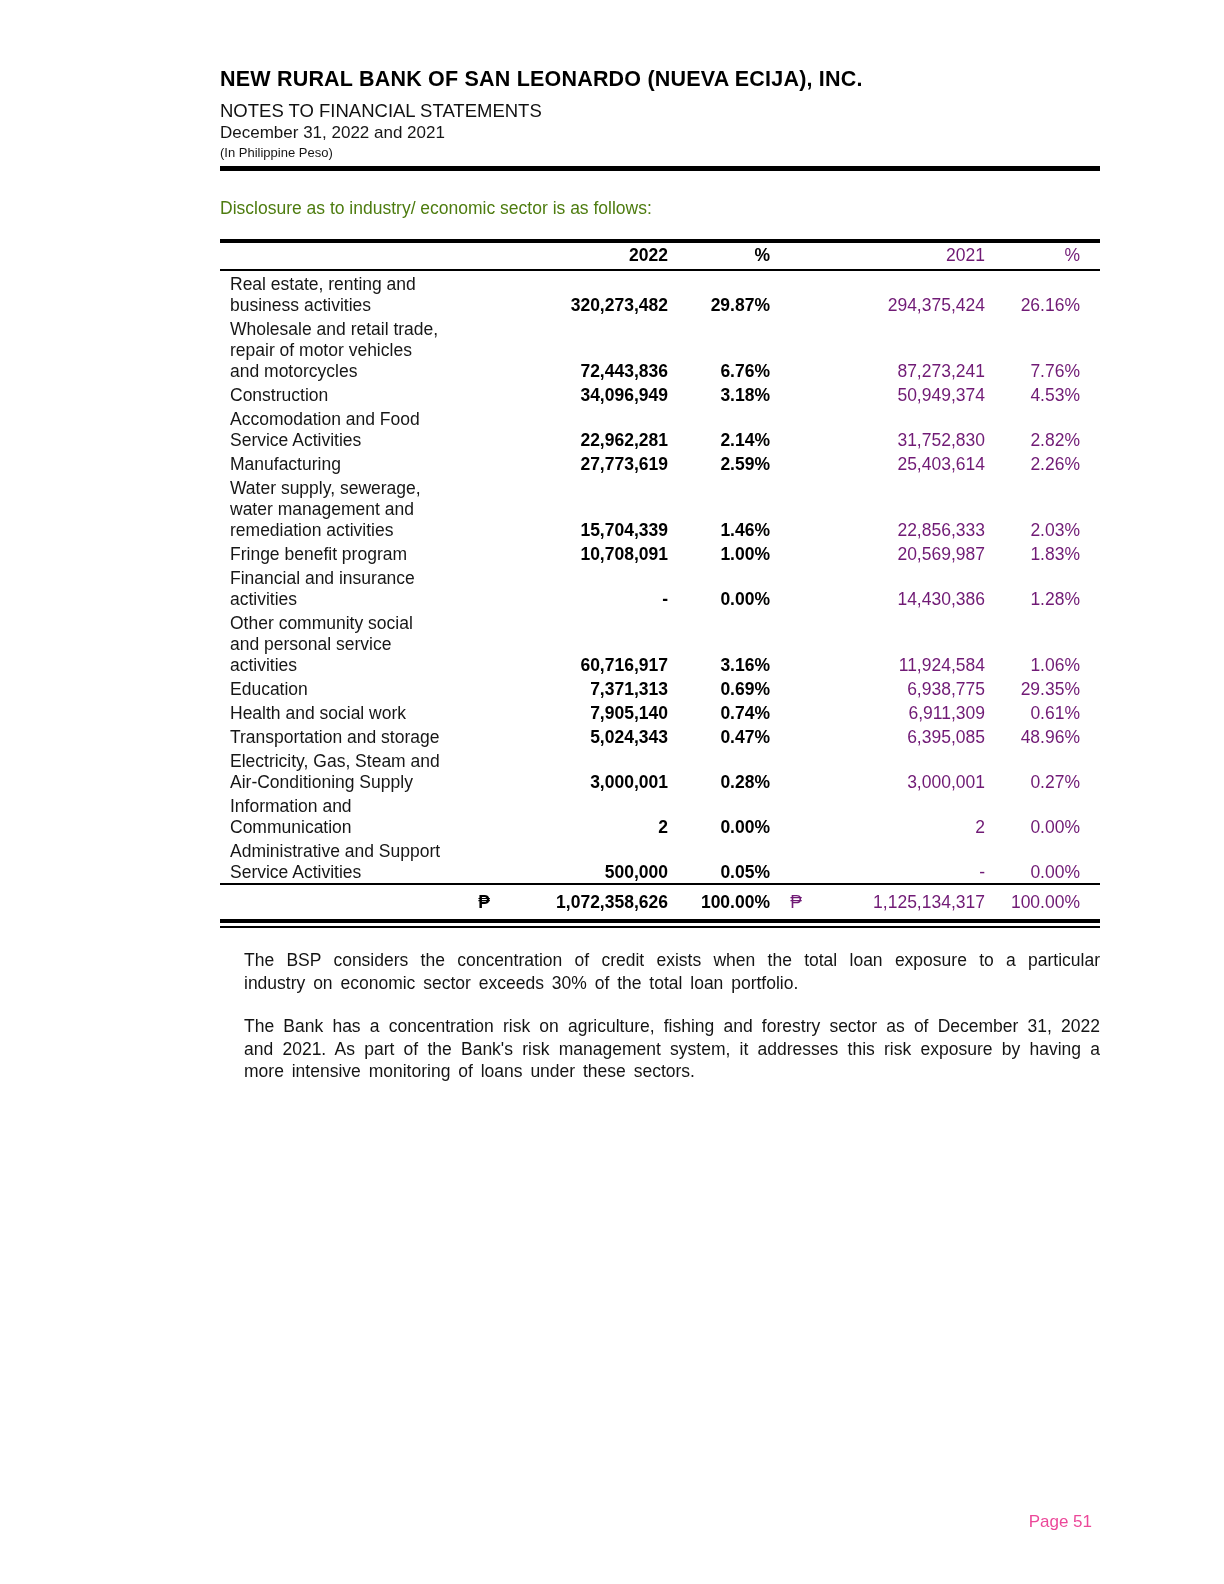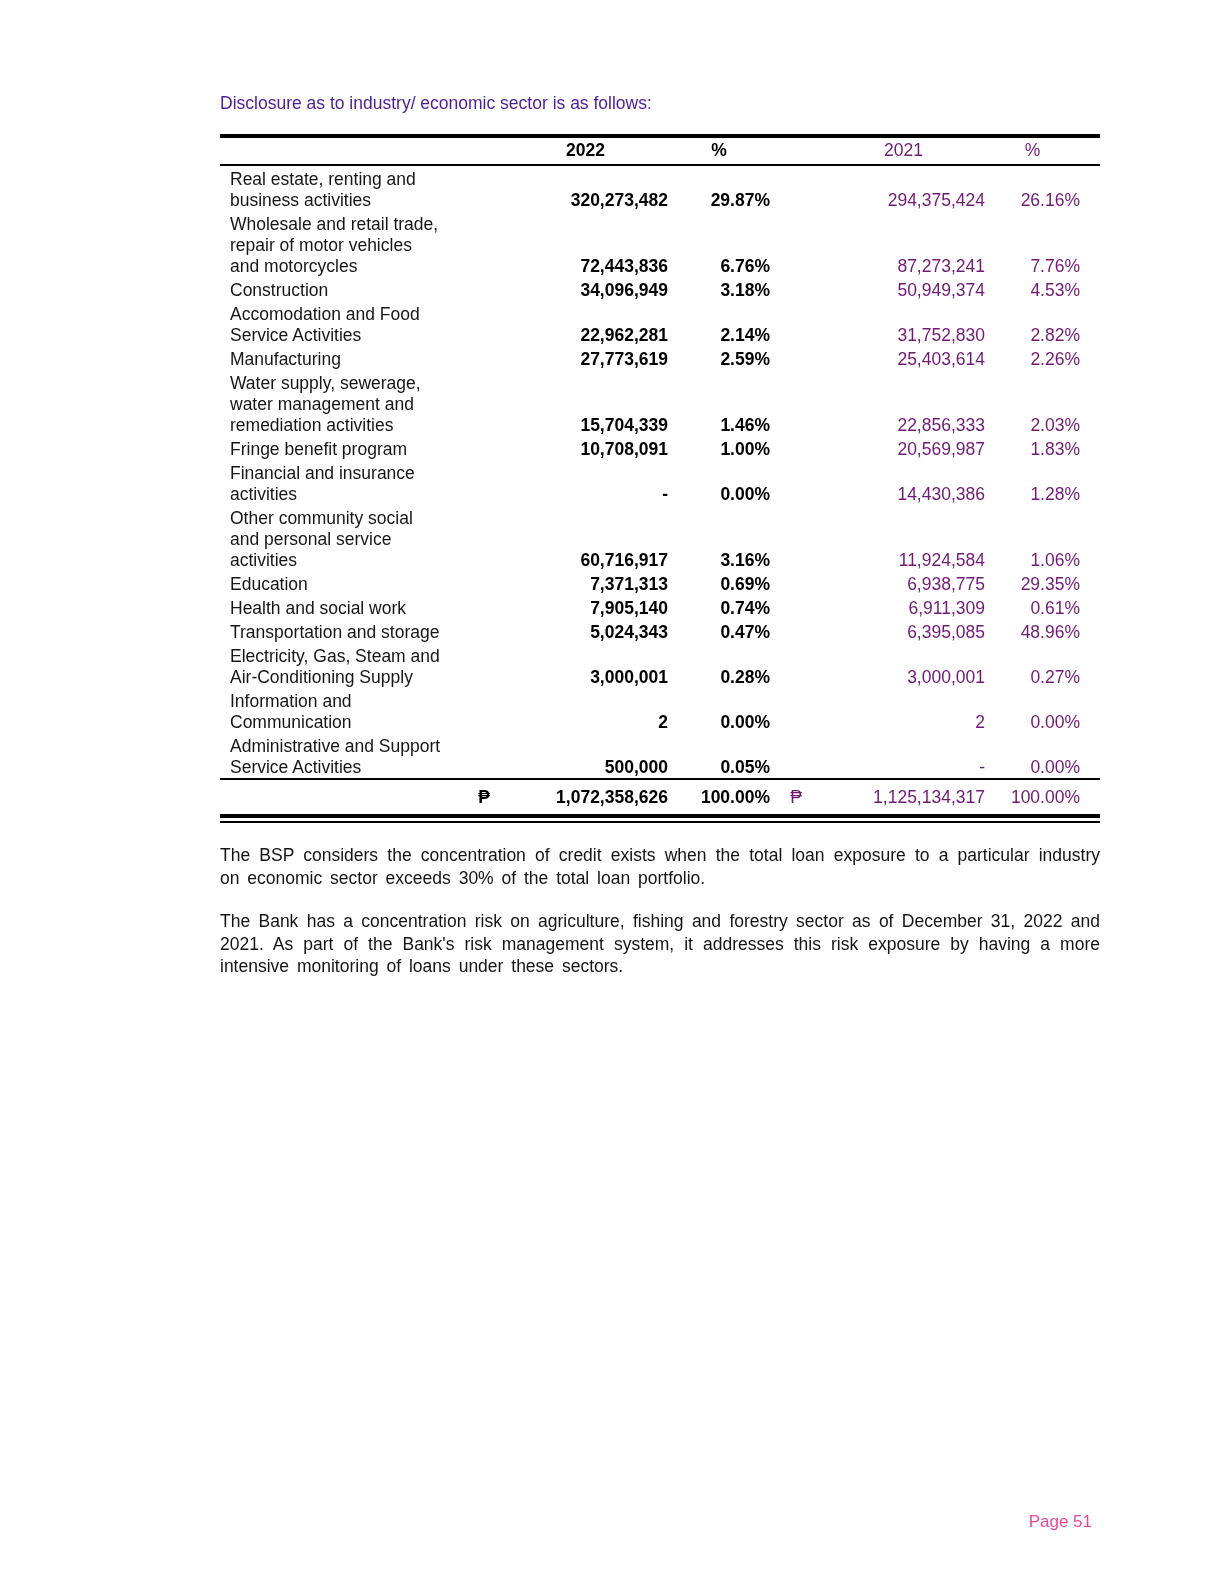--- a/index.html
+++ b/index.html
@@ -49,21 +49,21 @@
     font-size: 13px;
     line-height: 17px;
     margin-bottom: 2px;
     color: #161616;
   }
   
   .intro {
     margin-top: 26px;
     font-size: 17.5px;
     line-height: 22px;
-    color: #4c1d95;
+    color: #4d7c0f;
   }
   
   table.sector-table {
     margin-top: 20px;
     width: 880px;
     border-collapse: collapse;
     table-layout: fixed;
     border-top: 4px solid #000;
     border-bottom: 4px solid #000;
     font-size: 17.5px;
@@ -74,21 +74,21 @@
     background: #000;
     margin-top: 3px;
   }
   thead th {
     border-bottom: 2px solid #000;
     font-weight: normal;
     padding: 2px 0 3px;
     line-height: 21px;
     color: #161616;
   }
-  thead th.h-center { text-align: center; }
+  thead th.h-center { text-align: right; }
   tbody td, tfoot td {
     vertical-align: bottom;
     line-height: 21px;
   }
   tbody td { padding: 3px 0 0 0; }
   td.lbl {
     white-space: pre-line;
     padding-left: 10px;
     color: #161616;
   }
@@ -106,36 +106,43 @@
     padding: 7px 0 6px 0;
   }
   
   .body-para {
     margin-top: 21px;
     font-size: 17.5px;
     line-height: 22.5px;
     text-align: justify;
     word-spacing: 3px;
     color: #141414;
+    margin-left: 24px;
   }
   
   .page-footer {
     position: absolute;
     top: 1512px;
     right: 132px;
     font-size: 17px;
     color: #ec4899;
   }
 </style>
 </head>
 <body>
 
 <div class="page">
   <div class="content">
 
+    <header class="doc-header">
+      <div class="bank-name">NEW RURAL BANK OF SAN LEONARDO (NUEVA ECIJA), INC.</div>
+      <div class="doc-title">NOTES TO FINANCIAL STATEMENTS</div>
+      <div class="date-line">December 31, 2022 and 2021</div>
+      <div class="currency-note">(In Philippine Peso)</div>
+    </header>
 
     <p class="intro">Disclosure as to industry/ economic sector is as follows:</p>
 
     <table class="sector-table">
       <colgroup>
         <col style="width:245px">
         <col style="width:38px">
         <col style="width:165px">
         <col style="width:102px">
         <col style="width:52px">

